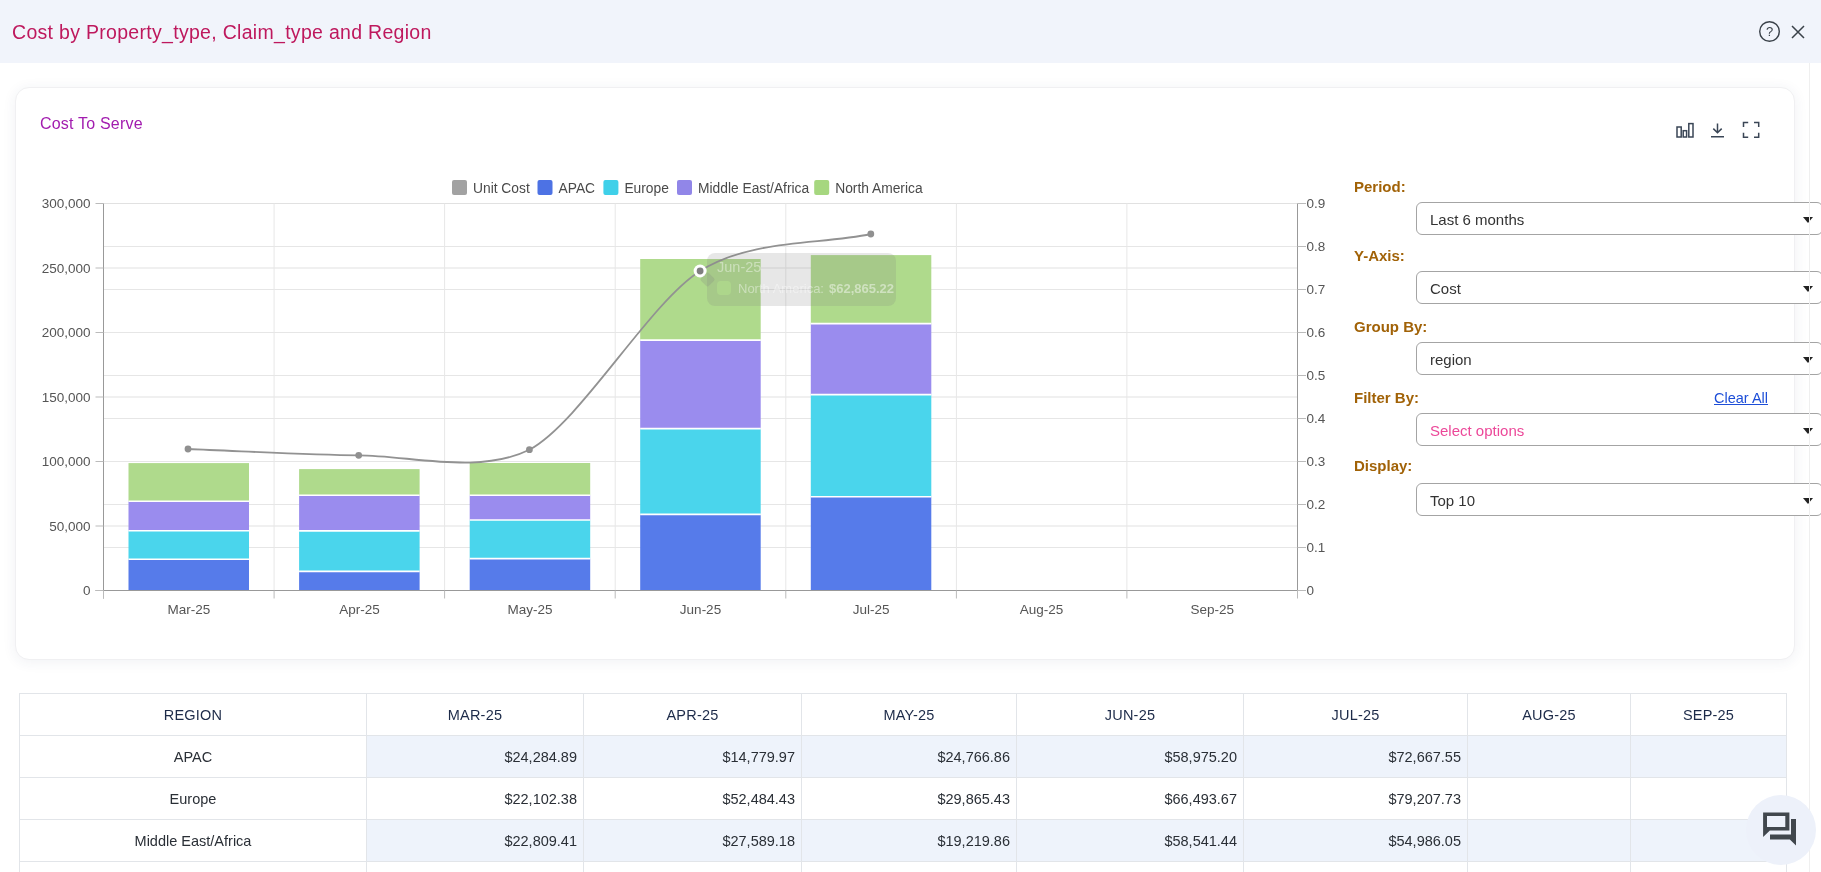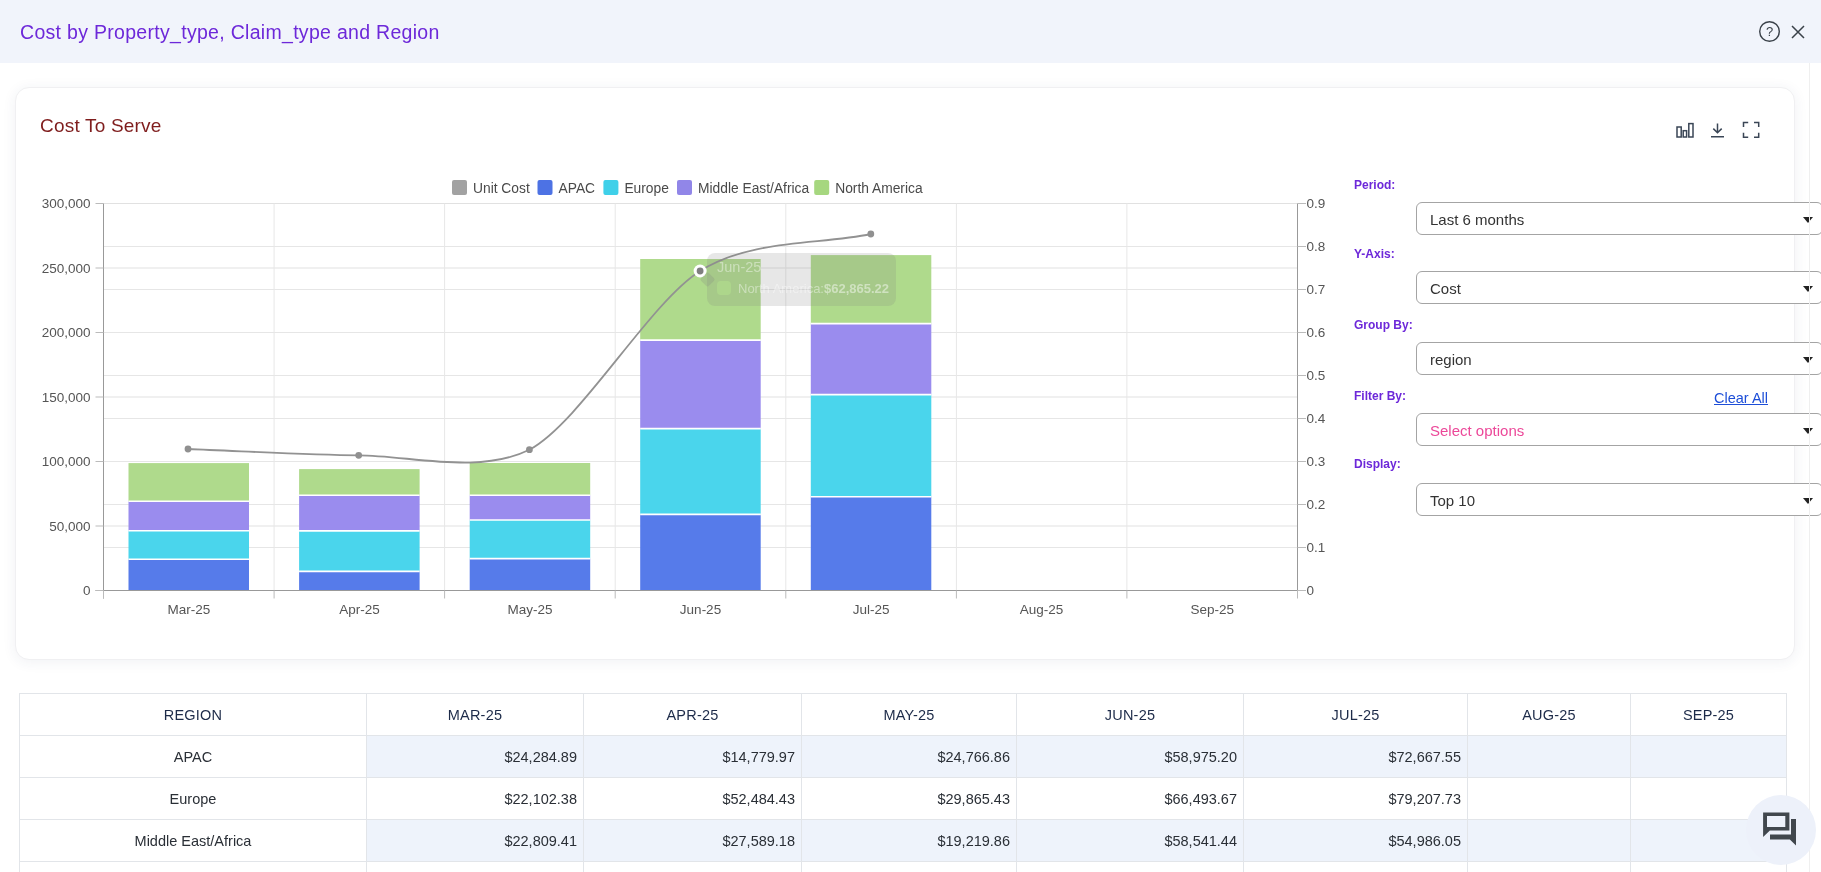--- a/index.html
+++ b/index.html
@@ -1,43 +1,43 @@
 <!DOCTYPE html>
 <html><head>
 <meta charset="utf-8">
 <style>
   * { margin:0; padding:0; box-sizing:border-box; }
   html,body { width:1821px; height:872px; overflow:hidden; background:#fff;
     font-family:"Liberation Sans", sans-serif; }
   .abs { position:absolute; }
   
   .tophdr { position:absolute; left:0; top:0; width:1821px; height:63px; background:#f1f4fb; }
-  .tophdr h1 { position:absolute; left:20px; top:50%; transform:translateY(-50%);
-    font-size:19.5px; font-weight:400; color:#6d28d9; letter-spacing:.3px; }
+  .tophdr h1 { position:absolute; left:12px; top:50%; transform:translateY(-50%);
+    font-size:19.5px; font-weight:400; color:#be185d; letter-spacing:.3px; }
   
   .card { position:absolute; left:15px; top:87px; width:1780px; height:573px;
     background:#fff; border:1px solid #f0f0f2; border-radius:14px;
     box-shadow:0 2px 14px rgba(40,60,100,.07); }
-  .cardtitle { position:absolute; left:40px; top:115px; font-size:19px; color:#7f1d1d; letter-spacing:.2px; }
-  
-  .plabel { position:absolute; left:1354px; font-size:12px; font-weight:bold; color:#6d28d9; }
+  .cardtitle { position:absolute; left:40px; top:115px; font-size:16px; color:#a21caf; letter-spacing:.2px; }
+  
+  .plabel { position:absolute; left:1354px; font-size:15px; font-weight:bold; color:#a16207; }
   .dd { position:absolute; left:1416px; width:407px; height:33px; background:#fff;
     border:1px solid #a4a4a4; border-radius:6px; font-size:15px; color:#333;text-align:center; }
   .dd span { position:absolute; left:13px; top:50%; transform:translateY(-50%); }
   .dd i { position:absolute; right:9px; top:50%; margin-top:-2px; width:0; height:0;
     border-left:5px solid transparent; border-right:5px solid transparent; border-top:6px solid #222; }
   .clearall { position:absolute; left:1714px; top:390px; font-size:14.5px; color:#1d4ed8;text-decoration:underline; }
   
   .tip { position:absolute; left:707px; top:253px; width:189px; height:53px;
     background:rgba(128,128,128,.19); border-radius:8px; }
   .tip .arrow { position:absolute; left:-5px; top:21px; width:11px; height:11px; background:rgba(128,128,128,.22); border-radius:2px; transform:rotate(45deg); }
   .tip .t1 { position:absolute; left:10px; top:6px; font-size:14.5px; color:rgba(255,255,255,.42); }
   .tip .row { position:absolute; left:10px; top:28px; font-size:13px; color:rgba(255,255,255,.42); white-space:nowrap; }
   .tip .mk { display:inline-block; width:14px; height:14px; border-radius:4px; background:rgba(175,218,140,.8); margin-right:7px; vertical-align:-2px; }
-  .tip .val { font-weight:bold; color:rgba(255,255,255,.46); font-size:13px; }
+  .tip .val { font-weight:bold; color:rgba(255,255,255,.46); margin-left:5px; font-size:13px; }
   
   table.data { position:absolute; left:19px; top:693px; border-collapse:collapse; table-layout:fixed; }
   table.data td, table.data th { border:1px solid #e2e5e9; height:42px; font-weight:normal;
     font-size:14.5px; color:#2a2f36; padding:0 6px; white-space:nowrap; overflow:hidden; }
   table.data th { color:#1d2b49; text-align:center; padding:0 4px; letter-spacing:.2px; }
   td.rgn { text-align:center; background:#fff; color:#1f242b; }
   td.num { text-align:right;margin-left:44px; }
   tr.odd td.num, tr.odd td.emp { background:#eef3fb; }
   
   .chat { position:absolute; left:1746px; top:795px; width:70px; height:70px; border-radius:50%; background:#edf1fa; }

